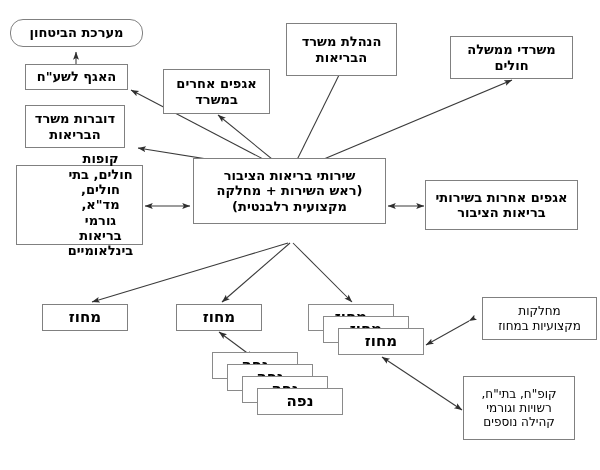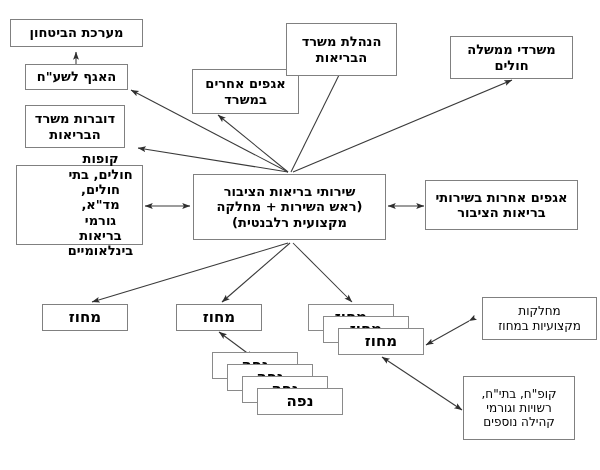--- a/index.html
+++ b/index.html
@@ -86,42 +86,42 @@
       <line x1="293" y1="243" x2="352" y2="302" marker-end="url(#ah)"></line>
 
       <line x1="219" y1="332" x2="254" y2="358" marker-end="url(#ah)" marker-start="url(#ah-start)"></line>
 
       <line x1="469" y1="321" x2="426" y2="345" marker-end="url(#ah-start)" marker-start="url(#ah)"></line>
 
       <line x1="382" y1="357" x2="462" y2="410" marker-end="url(#ah)" marker-start="url(#ah-start)"></line>
     </g>
   </svg>
 
-  <div class="node s13" style="left:10px; top:19px; width:133px; height:28px;">מערכת הביטחון</div>
+  <div class="node s13" style="left:10px; top:19px; width:133px; height:28px;border-radius:13px;">מערכת הביטחון</div>
 
   <div class="node s13" style="left:25px; top:64px; width:103px; height:26px;">האגף לשע"ח</div>
 
   <div class="node s13" style="left:25px; top:105px; width:100px; height:43px;">דוברות משרד
 הבריאות</div>
 
-  <div class="node s13" style="left:163px; top:69px; width:107px; height:45px;margin-left:29px;">אגפים אחרים
+  <div class="node s13" style="left:163px; top:69px; width:107px; height:45px;">אגפים אחרים
 במשרד</div>
 
   <div class="node s13" style="left:286px; top:23px; width:111px; height:53px;">הנהלת משרד
 הבריאות</div>
 
   <div class="node s13" style="left:450px; top:36px; width:123px; height:43px;">משרדי ממשלה
 חולים</div>
 
   <div class="node s13" style="left:16px; top:165px; width:127px; height:80px;padding-left:45px;">קופות חולים, בתי
 חולים, מד"א,
 גורמי בריאות
 בינלאומיים</div>
 
-  <div class="node s13" style="left:193px; top:174px; width:193px; height:66px;">שירותי בריאות הציבור
+  <div class="node s13" style="left:193px; top:158px; width:193px; height:66px;">שירותי בריאות הציבור
 (ראש השירות + מחלקה
 מקצועית רלבנטית)</div>
 
   <div class="node s13" style="left:425px; top:180px; width:153px; height:50px;">אגפים אחרות בשירותי
 בריאות הציבור</div>
 
   <div class="node s12b plain" style="left:42px; top:304px; width:86px; height:27px; font-weight:bold;">מחוז</div>
 
   <div class="node s12b" style="left:176px; top:304px; width:86px; height:27px;">מחוז</div>
 

